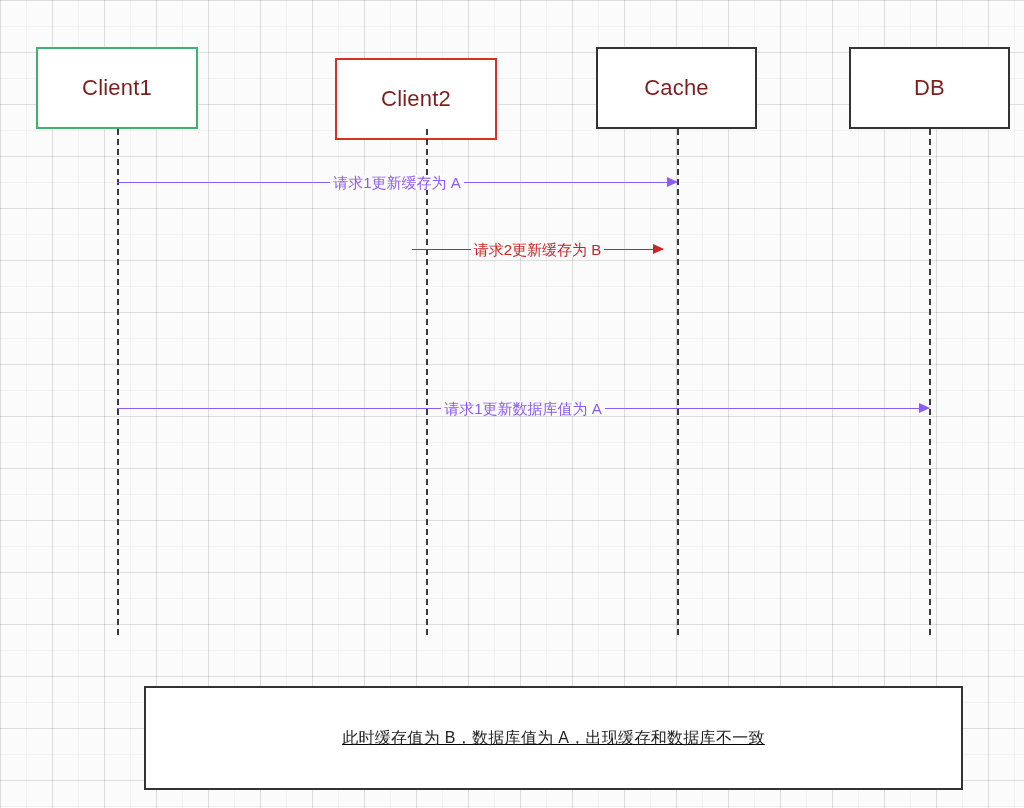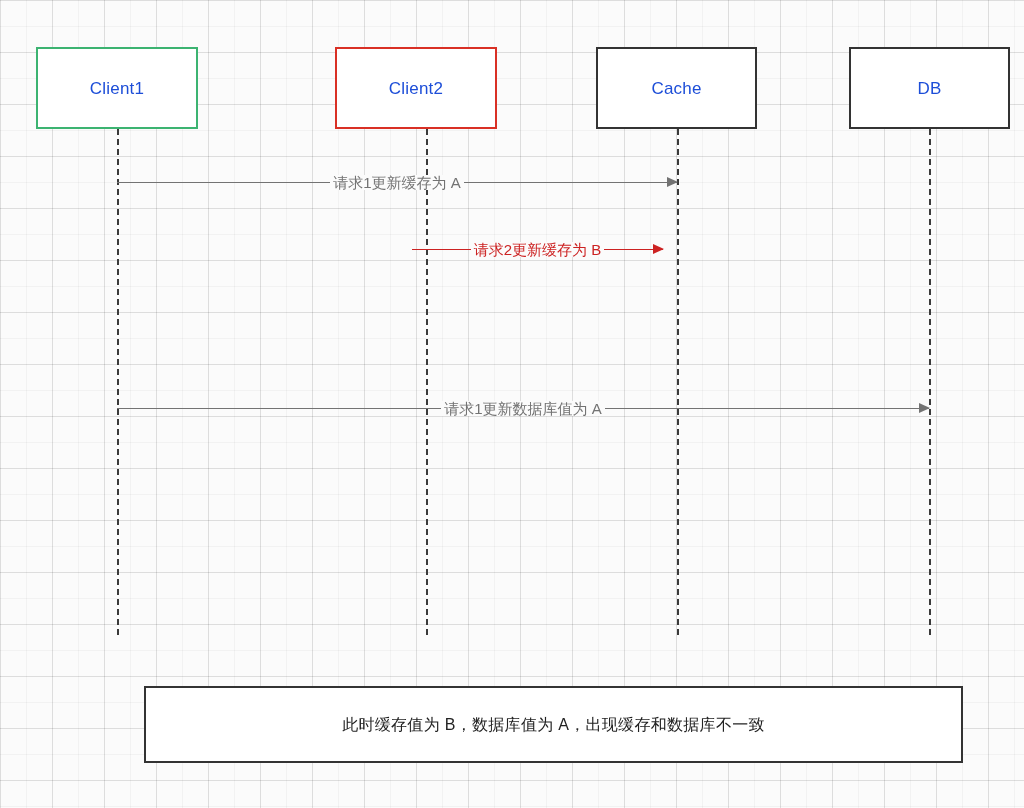--- a/index.html
+++ b/index.html
@@ -37,22 +37,22 @@
   .participant {
     position: absolute;
     box-sizing: border-box;
     background: #ffffff;
     border: 2px solid #333333;
     display: flex;
     align-items: center;
     justify-content: center;
   }
   .participant .p-label {
-    font-size: 17px;
-    color: #1d4ed8;
+    font-size: 22px;
+    color: #7f1d1d;
     line-height: 1;
     letter-spacing: 0.2px;
   }
   .participant.green { border-color: #3cb371; }
   .participant.red   { border-color: #d93025; }
   .participant.dark  { border-color: #333333; }
 
   
   .lifeline {
     position: absolute;
@@ -90,21 +90,21 @@
     position: relative;
     margin: 0 auto;
     padding: 0 3px;
     background: #fbfbfb;
     font-size: 15px;
     line-height: 1;
     white-space: nowrap;
     color: currentColor;
     z-index: 2;
   }
-  .message.green { color: #737373; }
+  .message.green { color: #8b5cf6; }
   .message.red   { color: #cc2222; }
 
   
   .note-box {
     position: absolute;
     box-sizing: border-box;
     background: #ffffff;
     border: 2px solid #333333;
     display: flex;
     align-items: center;
@@ -119,21 +119,21 @@
 </style>
 </head>
 <body>
 
 <div id="canvas">
 
   <div class="participant green" style="left:36px; top:47px; width:162px; height:82px;">
     <span class="p-label">Client1</span>
   </div>
 
-  <div class="participant red" style="left:335px; top:47px; width:162px; height:82px;">
+  <div class="participant red" style="left:335px; top:58px; width:162px; height:82px;">
     <span class="p-label">Client2</span>
   </div>
 
   <div class="participant dark" style="left:849px; top:47px; width:161px; height:82px;">
     <span class="p-label">DB</span>
   </div>
 
   <div class="participant dark" style="left:596px; top:47px; width:161px; height:82px;">
     <span class="p-label">Cache</span>
   </div>
@@ -155,17 +155,17 @@
     <span class="msg-head"></span>
   </div>
 
 
   <div class="message green" style="left:117px; top:395px; width:812px;">
     <span class="msg-line"></span>
     <span class="msg-text">请求1更新数据库值为 A</span>
     <span class="msg-head"></span>
   </div>
 
-  <div class="note-box" style="left:144px; top:686px; width:819px; height:77px;">
+  <div class="note-box" style="left:144px; top:686px; width:819px; height:104px;text-decoration:underline;">
     <span class="note-text">此时缓存值为 B，数据库值为 A，出现缓存和数据库不一致</span>
   </div>
 
 </div>
 
 </body></html>

